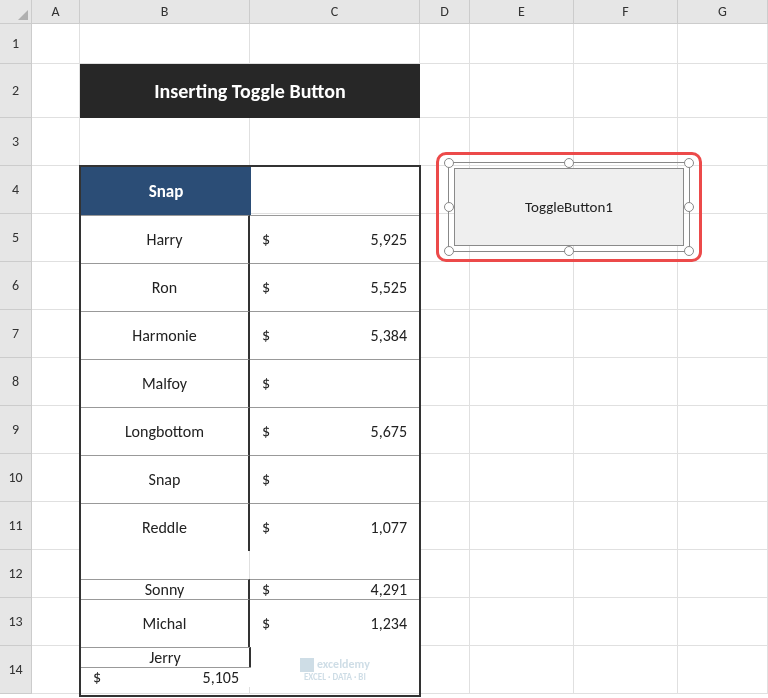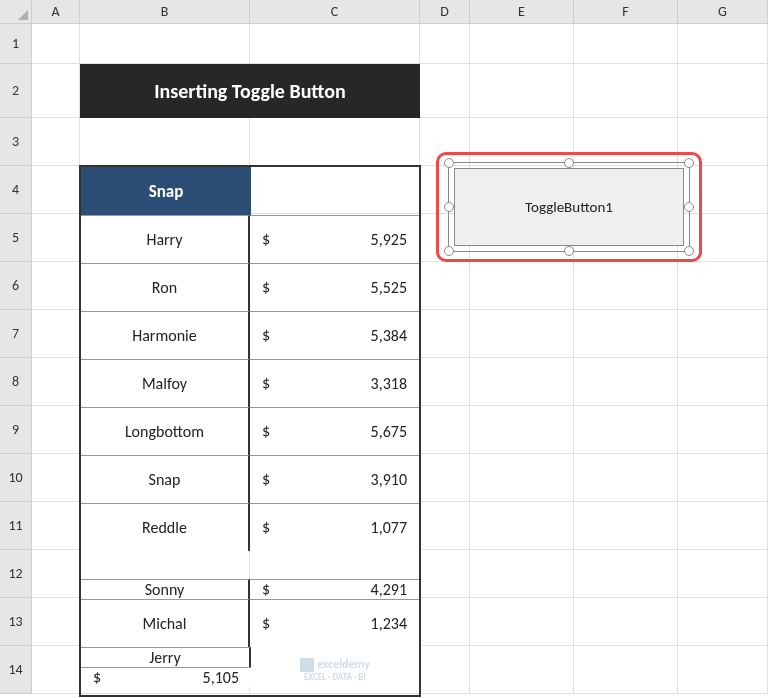--- a/index.html
+++ b/index.html
@@ -347,35 +347,33 @@
         <div class="tbl-cell name-c">Harmonie</div>
         <div class="tbl-cell sal-c">
           <span class="cur">$</span>
           <span class="val">5,384</span>
         </div>
       </div>
       <div class="tbl-row" style="height: 48px;">
         <div class="tbl-cell name-c">Malfoy</div>
         <div class="tbl-cell sal-c">
           <span class="cur">$</span>
-          <span class="val">3,318</span>
         </div>
       </div>
       <div class="tbl-row" style="height: 48px;">
         <div class="tbl-cell name-c">Longbottom</div>
         <div class="tbl-cell sal-c">
           <span class="cur">$</span>
           <span class="val">5,675</span>
         </div>
       </div>
       <div class="tbl-row" style="height: 48px;">
         <div class="tbl-cell name-c">Snap</div>
         <div class="tbl-cell sal-c">
           <span class="cur">$</span>
-          <span class="val">3,910</span>
         </div>
       </div>
       <div class="tbl-row" style="height: 48px;">
         <div class="tbl-cell name-c">Reddle</div>
         <div class="tbl-cell sal-c">
           <span class="cur">$</span>
           <span class="val">1,077</span>
         </div>
       </div>
       <div class="tbl-row" style="height: 48px; align-items: flex-end;">

